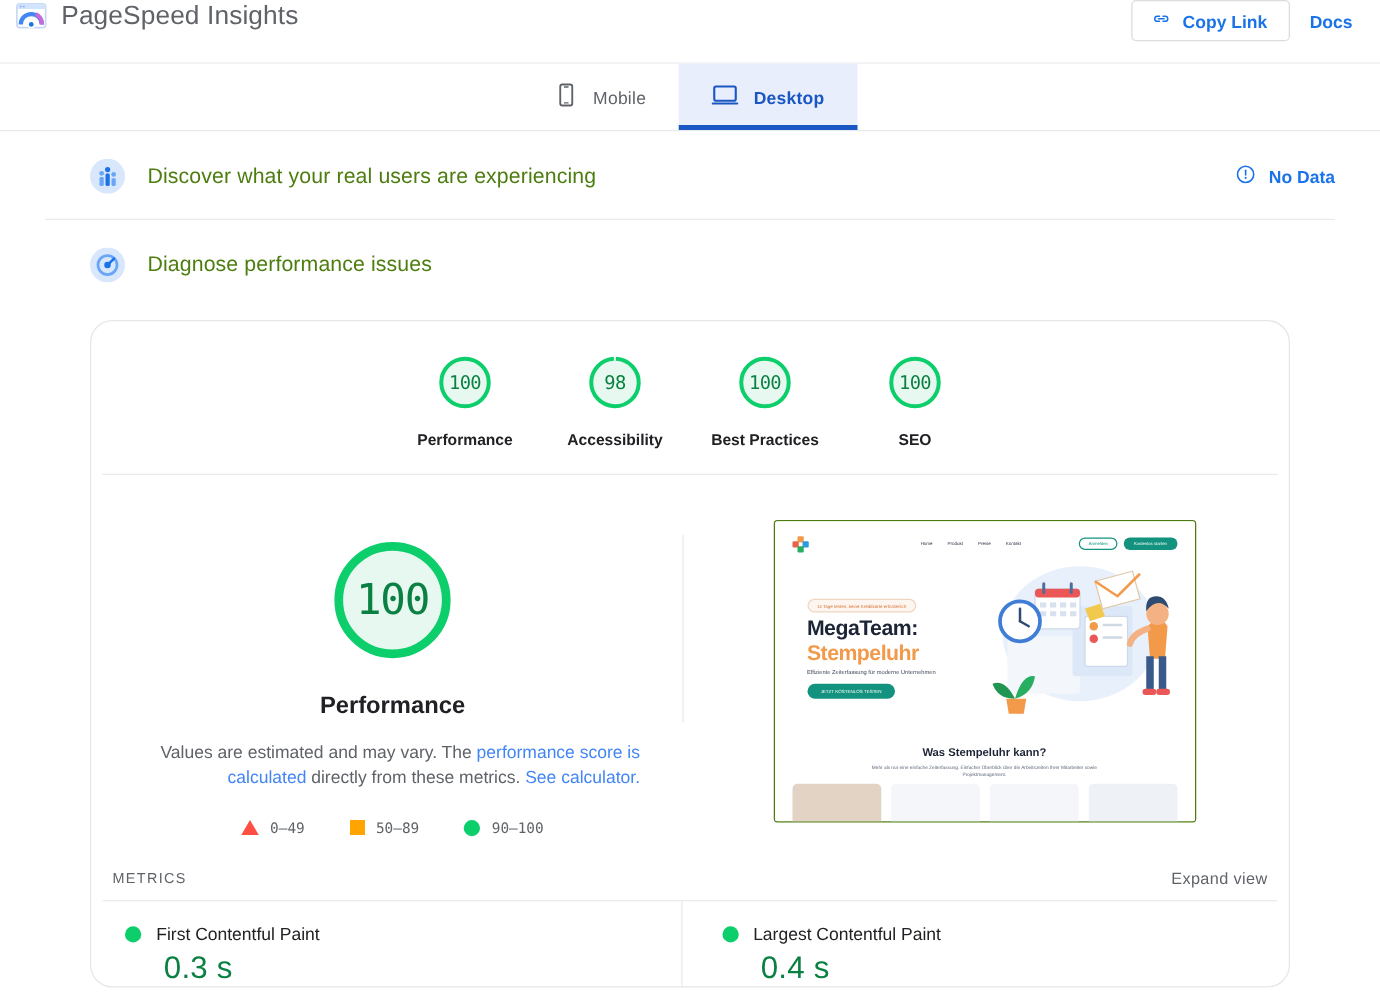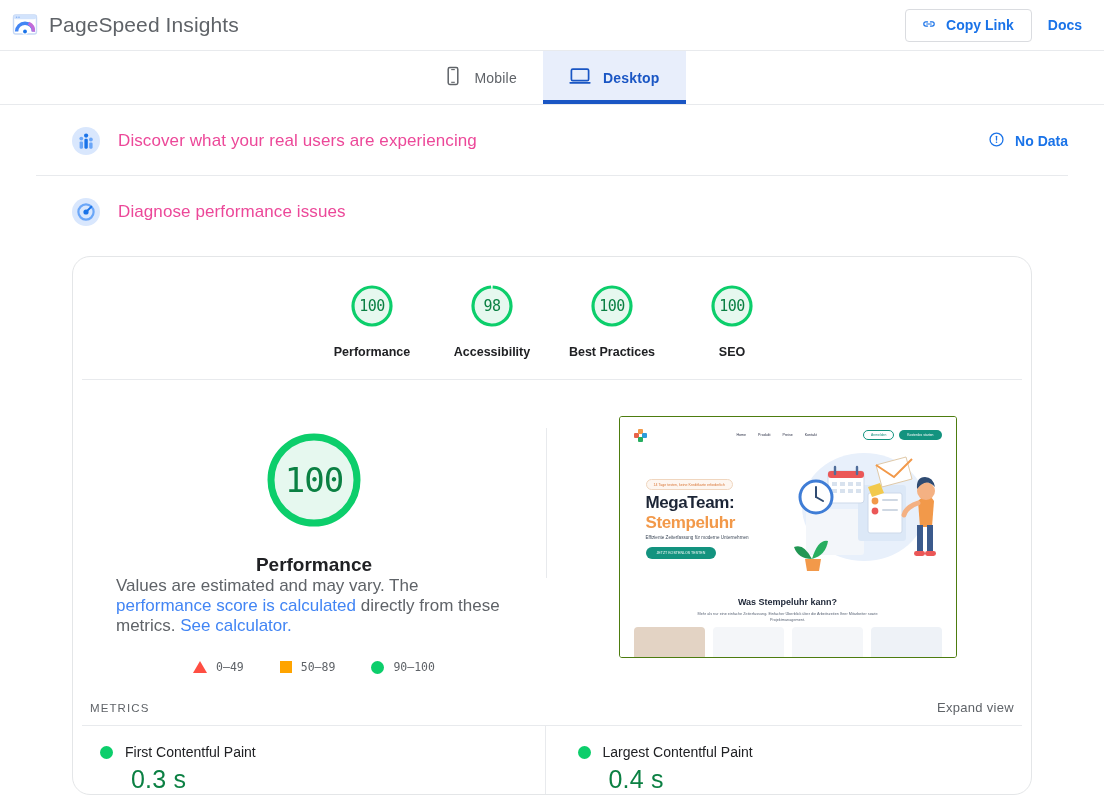--- a/index.html
+++ b/index.html
@@ -15,21 +15,21 @@
     font-family: "Liberation Sans", sans-serif;
     color: #202124;
     -webkit-font-smoothing: antialiased;
   }
 
   
   .header {
     position: relative;
     height: 51px;
     display: flex;
-    align-items: center;
+    align-items: flex-start;
     padding: 0 16px 0 12px;
     box-sizing: border-box;
     border-bottom: 1px solid #e8eaed;
     background: #fff;
   }
   .brand {
     display: flex;
     align-items: center;
     gap: 11px;
   }
@@ -122,21 +122,21 @@
     border-bottom: 1px solid #e8eaed;
   }
   .sect-wrap.no-border { border-bottom: none; }
   .sect-icon {
     width: 28px; height: 28px;
     flex: 0 0 auto;
     margin-left: 36px;
   }
   .sect-title {
     font-size: 17px;
-    color: #ec4899;
+    color: #4d7c0f;
     margin-left: 18px;
     letter-spacing: .1px;
     white-space: nowrap;
   }
   .sect-spacer { flex: 1 1 auto; }
   .nodata {
     display: flex;
     align-items: center;
     gap: 10px;
     color: #1a73e8;
@@ -221,23 +221,24 @@
     font-size: 34px;
     letter-spacing: -1px;
   }
   .big-label {
     margin-top: 22px;
     font-size: 19px;
     font-weight: bold;
     color: #202124;
   }
   .disclaimer {
+    margin-top: 15px;
     width: 396px;
-    text-align: left;
-    font-size: 17px;
+    text-align: right;
+    font-size: 14px;
     line-height: 20px;
     color: #5f6368;
   }
   .disclaimer a {
     color: #4285f4;
     text-decoration: none;
     cursor: pointer;
   }
   .legend {
     display: flex;

